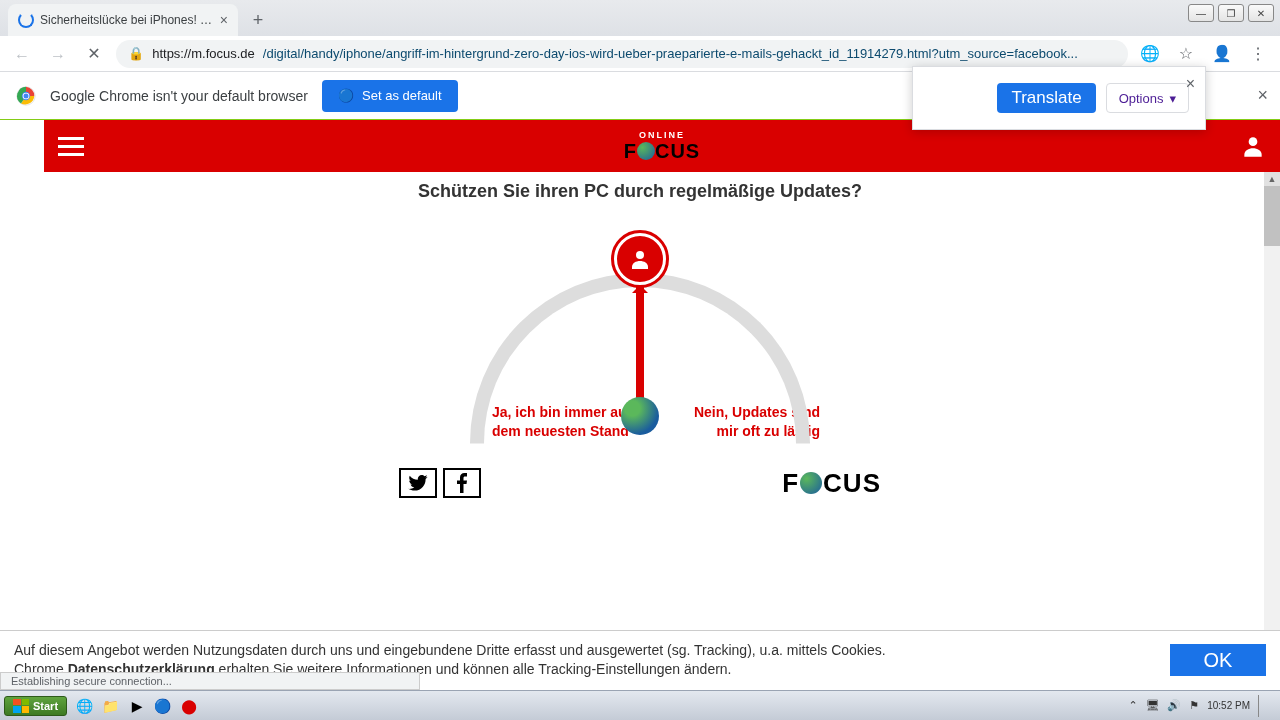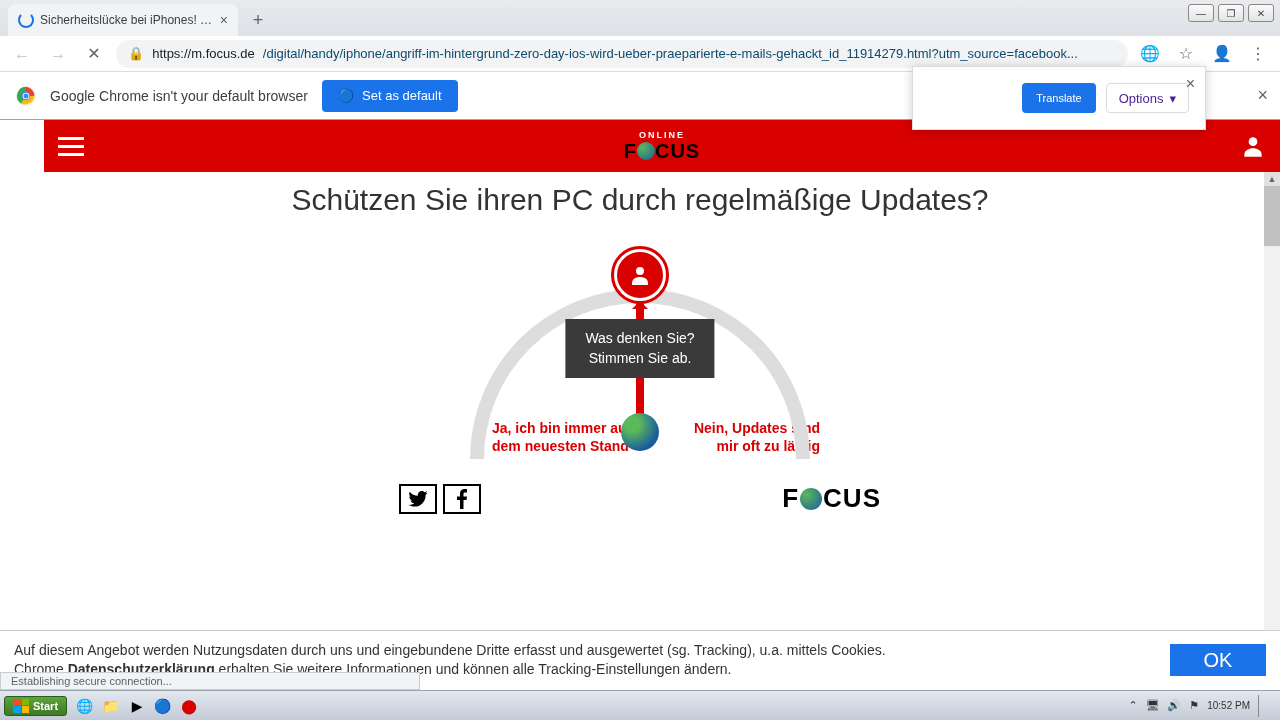--- a/index.html
+++ b/index.html
@@ -27,36 +27,36 @@
 .chrome-logo { width: 20px; height: 20px; }
 .default-text { font-size: 14px; color: #3c4043; }
 .set-default { background: #1a73e8; color: #fff; border: none; height: 32px; padding: 0 16px; border-radius: 4px; font-size: 13px; display: flex; align-items: center; gap: 8px; }
 .default-close { position: absolute; right: 12px; font-size: 18px; color: #5f6368; }
 
 
 .translate-popup { position: absolute; top: 66px; right: 74px; width: 294px; background: #fff; border: 1px solid #dadce0; box-shadow: 0 2px 10px rgba(0,0,0,.2); z-index: 100; padding: 16px; }
 .translate-title { font-size: 14px; color: #3c4043; margin-bottom: 22px; }
 .translate-close { position: absolute; right: 10px; top: 8px; font-size: 16px; color: #5f6368; }
 .translate-btns { display: flex; gap: 10px; justify-content: flex-end; }
-.btn-translate { background: #1a73e8; color: #fff; border: none; height: 30px; padding: 0 14px; border-radius: 4px; font-size: 11px; }
+.btn-translate { background: #1a73e8; color: #fff; border: none; height: 30px; padding: 0 14px; border-radius: 4px; font-size: 17px; }
 .btn-options { background: #fff; border: 1px solid #dadce0; height: 30px; padding: 0 12px; border-radius: 4px; font-size: 13px; color: #4c1d95; display: flex; align-items: center; gap: 6px; }
 
 
 .page-header { height: 52px; background: #d90000; display: flex; align-items: center; justify-content: space-between; padding: 0 14px; margin-left: 44px; }
 .hamburger { display: flex; flex-direction: column; gap: 5px; }
 .hamburger span { width: 26px; height: 3px; background: #fff; }
 .logo-area { text-align: center; color: #fff; }
 .logo-online { font-size: 9px; letter-spacing: 2px; font-weight: bold; }
 .logo-focus { font-size: 20px; font-weight: bold; letter-spacing: 1px; color: #000; }
 .logo-focus .globe { display: inline-block; width: 18px; height: 18px; background: radial-gradient(circle at 30% 30%, #5bb85b, #1a5c9e); border-radius: 50%; vertical-align: -2px; }
 .header-user { width: 26px; height: 26px; }
 
 
 .content { position: relative; height: 432px; overflow: hidden; background: #fff; }
-.poll-question { text-align: center; font-size: 30px; font-weight: normal; color: #333; padding: 8px 20px 0; line-height: 1.3; }
+.poll-question { text-align: center; font-size: 18px; font-weight: bold; color: #333; padding: 8px 20px 0; line-height: 1.3; }
 .gauge-wrap { position: relative; width: 360px; height: 220px; margin: 30px auto 0; }
 .gauge-arc { position: absolute; width: 340px; height: 340px; border: 14px solid #ddd; border-radius: 50%; top: 40px; left: 10px; clip-path: inset(0 0 50% 0); border-bottom-color: transparent; }
 .gauge-center { position: absolute; top: 0; left: 50%; transform: translateX(-50%); width: 52px; height: 52px; background: #d90000; border: 3px solid #fff; outline: 3px solid #d90000; border-radius: 50%; display: flex; align-items: center; justify-content: center; }
 .needle { position: absolute; top: 52px; left: 50%; transform: translateX(-50%); width: 8px; height: 130px; background: #d90000; }
 .needle::before { content: ''; position: absolute; top: -8px; left: -4px; border: 8px solid transparent; border-bottom-color: #d90000; }
 .globe-icon { position: absolute; bottom: 18px; left: 50%; transform: translateX(-50%); width: 38px; height: 38px; background: radial-gradient(circle at 30% 30%, #5bb85b 20%, #1a5c9e 70%); border-radius: 50%; }
 .tooltip { position: absolute; top: 70px; left: 50%; transform: translateX(-50%); background: #3a3a3a; color: #fff; padding: 10px 20px; font-size: 14px; text-align: center; line-height: 1.4; z-index: 5; }
 .poll-options { display: flex; justify-content: space-between; width: 360px; margin: -50px auto 0; }
 .poll-opt { width: 150px; font-size: 14px; font-weight: bold; color: #d90000; line-height: 1.3; }
 .poll-opt.left { text-align: left; margin-left: 32px; }
@@ -176,24 +176,20 @@
   <div class="gauge-wrap">
     <div class="gauge-arc"></div>
     <div class="needle"></div>
     <div class="gauge-center">
       <svg width="24" height="24" viewBox="0 0 24 24" fill="#fff">
           <circle cx="12" cy="8" r="4"></circle>
           <path d="M4 20c0-4 4-6 8-6s8 2 8 6v2H4z"></path>
         </svg>
     </div>
     <div class="globe-icon"></div>
-    <div class="tooltip">
-      <div>Was denken Sie?</div>
-      <div>Stimmen Sie ab.</div>
-    </div>
   </div>
   <div class="poll-options">
     <div class="poll-opt left">Ja, ich bin immer auf dem neuesten Stand</div>
     <div class="poll-opt right">Nein, Updates sind mir oft zu lästig</div>
   </div>
   <div class="social-row">
     <div class="social-btns">
       <div class="social-btn">
           <svg width="20" height="16" viewBox="0 0 24 20" fill="#000">
             <path d="M24 2.3c-.9.4-1.8.7-2.8.8 1-.6 1.8-1.6 2.1-2.7-1 .6-2 1-3.1 1.2C19.3.6 18 0 16.6 0c-2.7 0-4.9 2.2-4.9 4.9 0 .4 0 .8.1 1.1C7.7 5.8 4.1 3.9 1.7.9c-.4.7-.7 1.6-.7 2.5 0 1.7.9 3.2 2.2 4.1-.8 0-1.6-.2-2.2-.6v.1c0 2.4 1.7 4.4 3.9 4.8-.4.1-.8.2-1.3.2-.3 0-.6 0-.9-.1.6 2 2.4 3.4 4.6 3.4-1.7 1.3-3.8 2.1-6.1 2.1-.4 0-.8 0-1.2-.1 2.2 1.4 4.8 2.2 7.5 2.2 9.1 0 14-7.5 14-14v-.6c1-.7 1.8-1.6 2.5-2.6z"></path>

